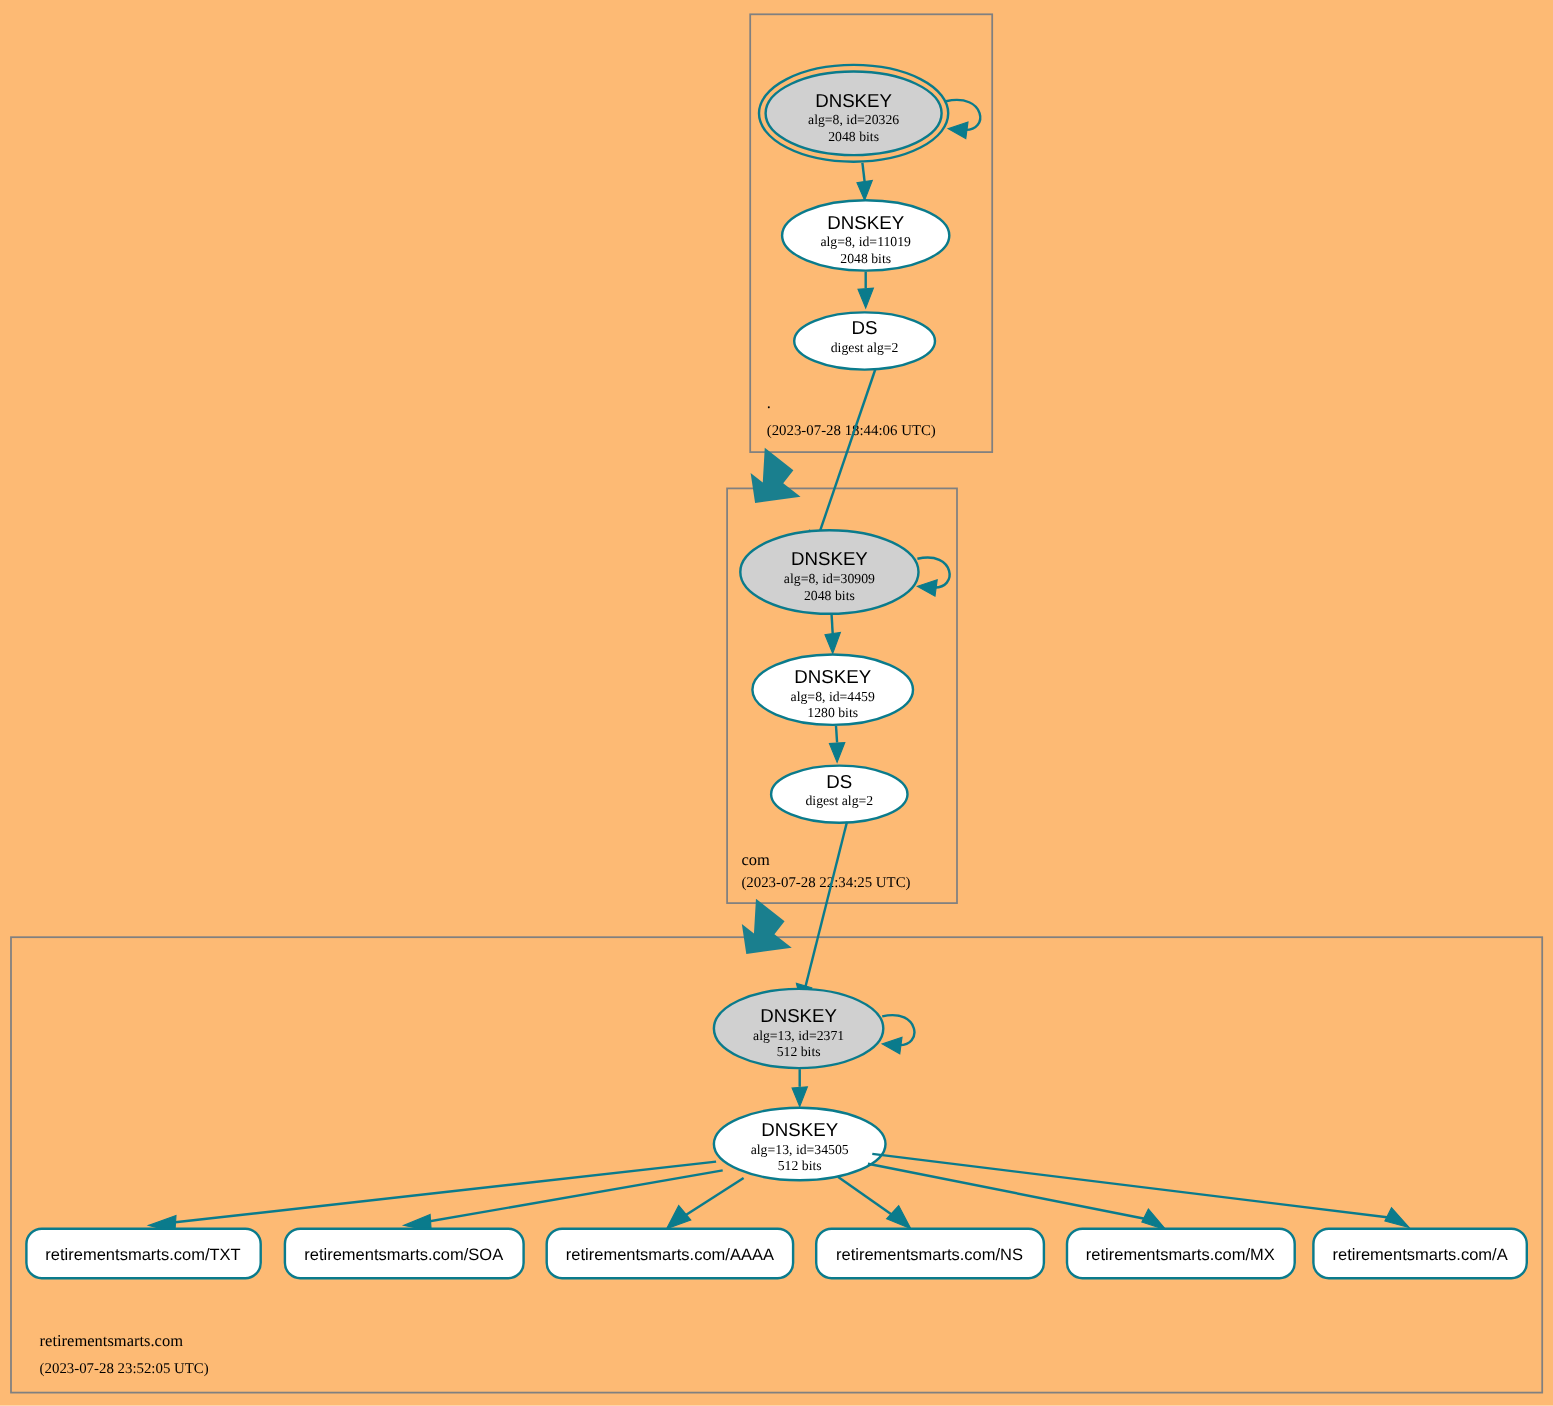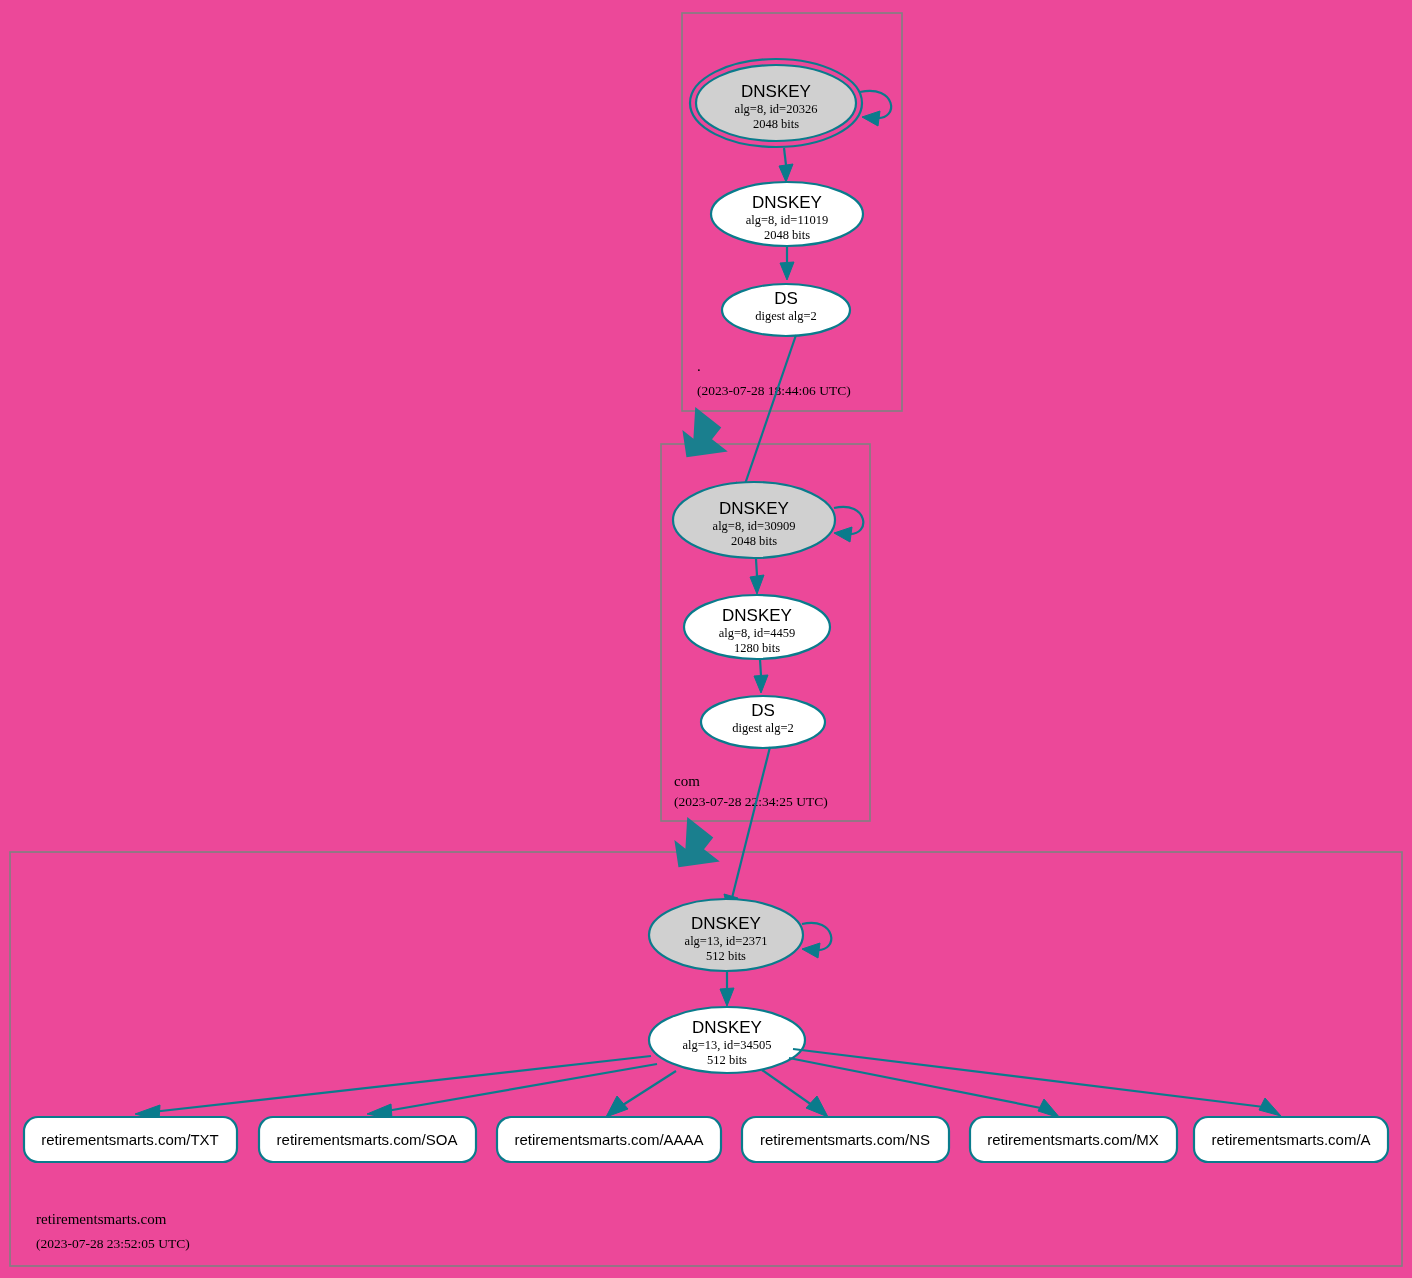--- a/index.html
+++ b/index.html
@@ -9,21 +9,21 @@
     background: #ffffff;
   }
   body {
     font-family: "Liberation Serif", "DejaVu Serif", serif;
   }
   #canvas {
     position: relative;
     width: 1412px;
     height: 1278px;
     overflow: hidden;
-    background: #ec4899;
+    background: #fdba74;
   }
   #graph-svg {
     position: absolute;
     left: 0;
     top: 0;
     width: 1412px;
     height: 1278px;
   }
   .zone-box {
     fill: none;

